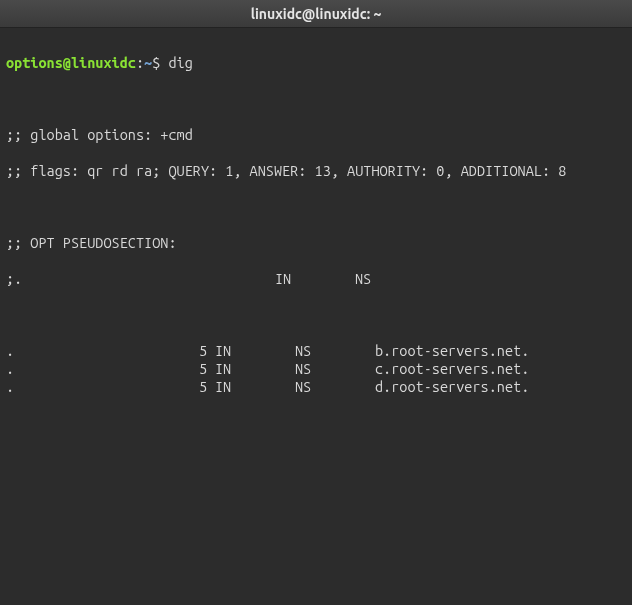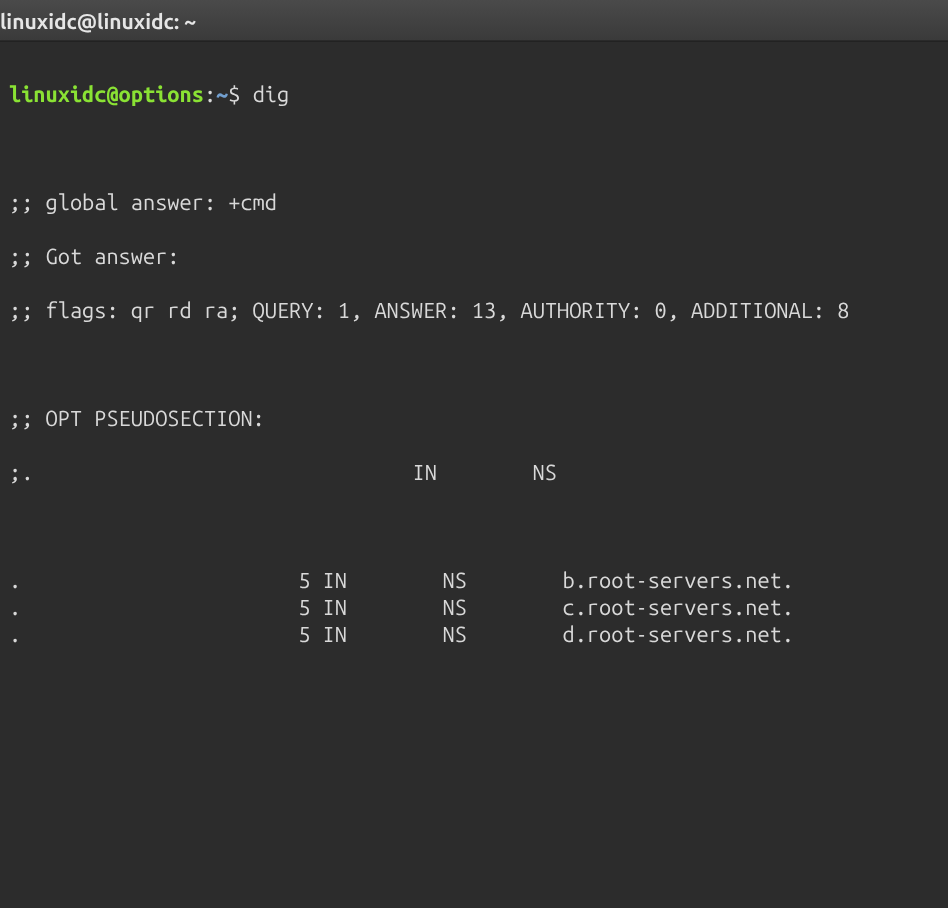--- a/index.html
+++ b/index.html
@@ -14,20 +14,21 @@
       font-family: "Ubuntu Mono", "DejaVu Sans Mono", monospace;
       font-size: 14.5px;
       overflow: hidden;
       color: #d9d9d9;
     }
     .titlebar {
       background: linear-gradient(to bottom, #4a4a4a, #3a3a3a);
       height: 28px;
       display: flex;
       align-items: center;
+      justify-content: center;
       color: #e6e6e6;
       font-family: "Ubuntu", sans-serif;
       font-size: 14px;
       font-weight: bold;
       border-bottom: 1px solid #222;
     }
     .terminal {
       padding: 8px 6px;
       line-height: 18px;
       white-space: pre;
@@ -49,24 +50,23 @@
     .q-ns    { display:inline-block; }
   </style>
 </head>
 <body>
 
 <div class="titlebar">
   <span>linuxidc@linuxidc: ~</span>
 </div>
 
 <div class="terminal">
-<div><span class="prompt-user">linuxidc@options</span><span class="prompt-sep">:</span><span class="prompt-path">~</span><span class="prompt-sep">$ </span><span>dig</span></div>
+<div><span class="prompt-user">options@linuxidc</span><span class="prompt-sep">:</span><span class="prompt-path">~</span><span class="prompt-sep">$ </span><span>dig</span></div>
 <div>&nbsp;</div>
-<div>;; global answer: +cmd</div>
-<div>;; Got answer:</div>
+<div>;; global options: +cmd</div>
 <div>;; flags: qr rd ra; QUERY: 1, ANSWER: 13, AUTHORITY: 0, ADDITIONAL: 8</div>
 <div>&nbsp;</div>
 <div>;; OPT PSEUDOSECTION:</div>
 <div class="row"><span class="q-dot">;.</span><span class="q-sp"></span><span class="q-in">IN</span><span class="q-ns">NS</span></div>
 <div>&nbsp;</div>
 <div id="answer-rows"><div class="row"><span class="c-dot">.</span><span class="c-ttl">5</span><span class="c-in">IN</span><span class="c-ns">NS</span><span class="c-host">b.root-servers.net.</span></div><div class="row"><span class="c-dot">.</span><span class="c-ttl">5</span><span class="c-in">IN</span><span class="c-ns">NS</span><span class="c-host">c.root-servers.net.</span></div><div class="row"><span class="c-dot">.</span><span class="c-ttl">5</span><span class="c-in">IN</span><span class="c-ns">NS</span><span class="c-host">d.root-servers.net.</span></div></div>
 
 
 
 

